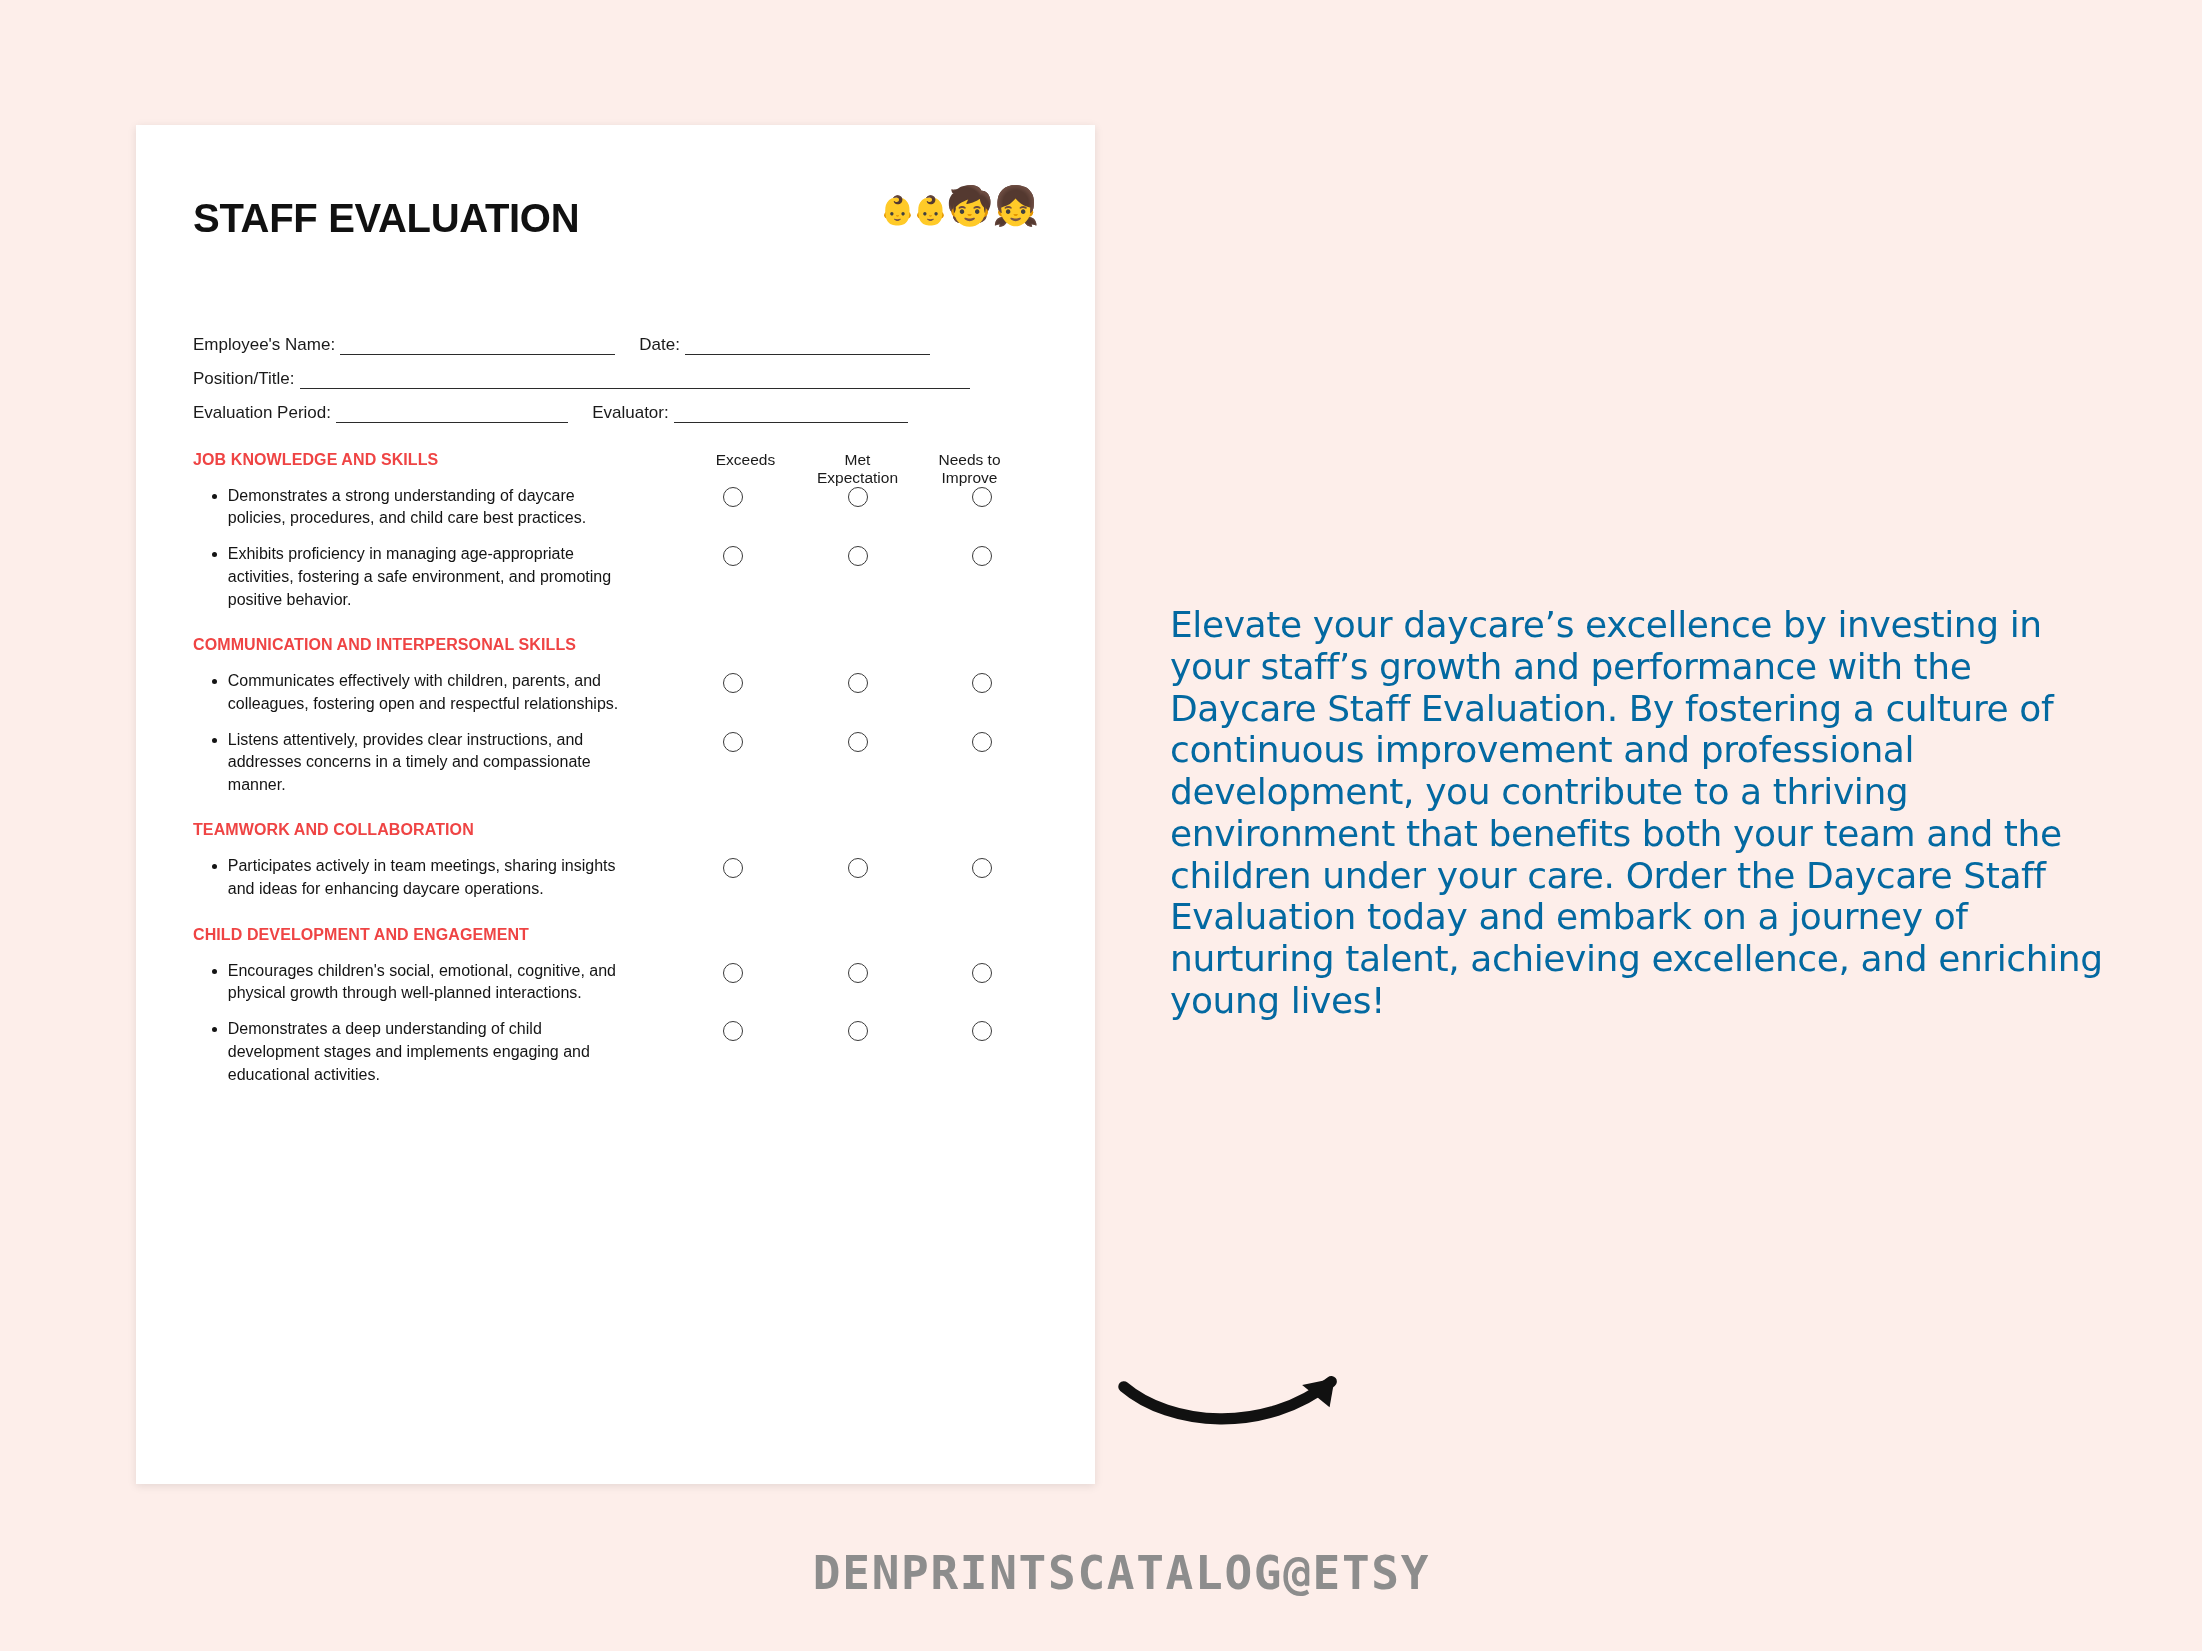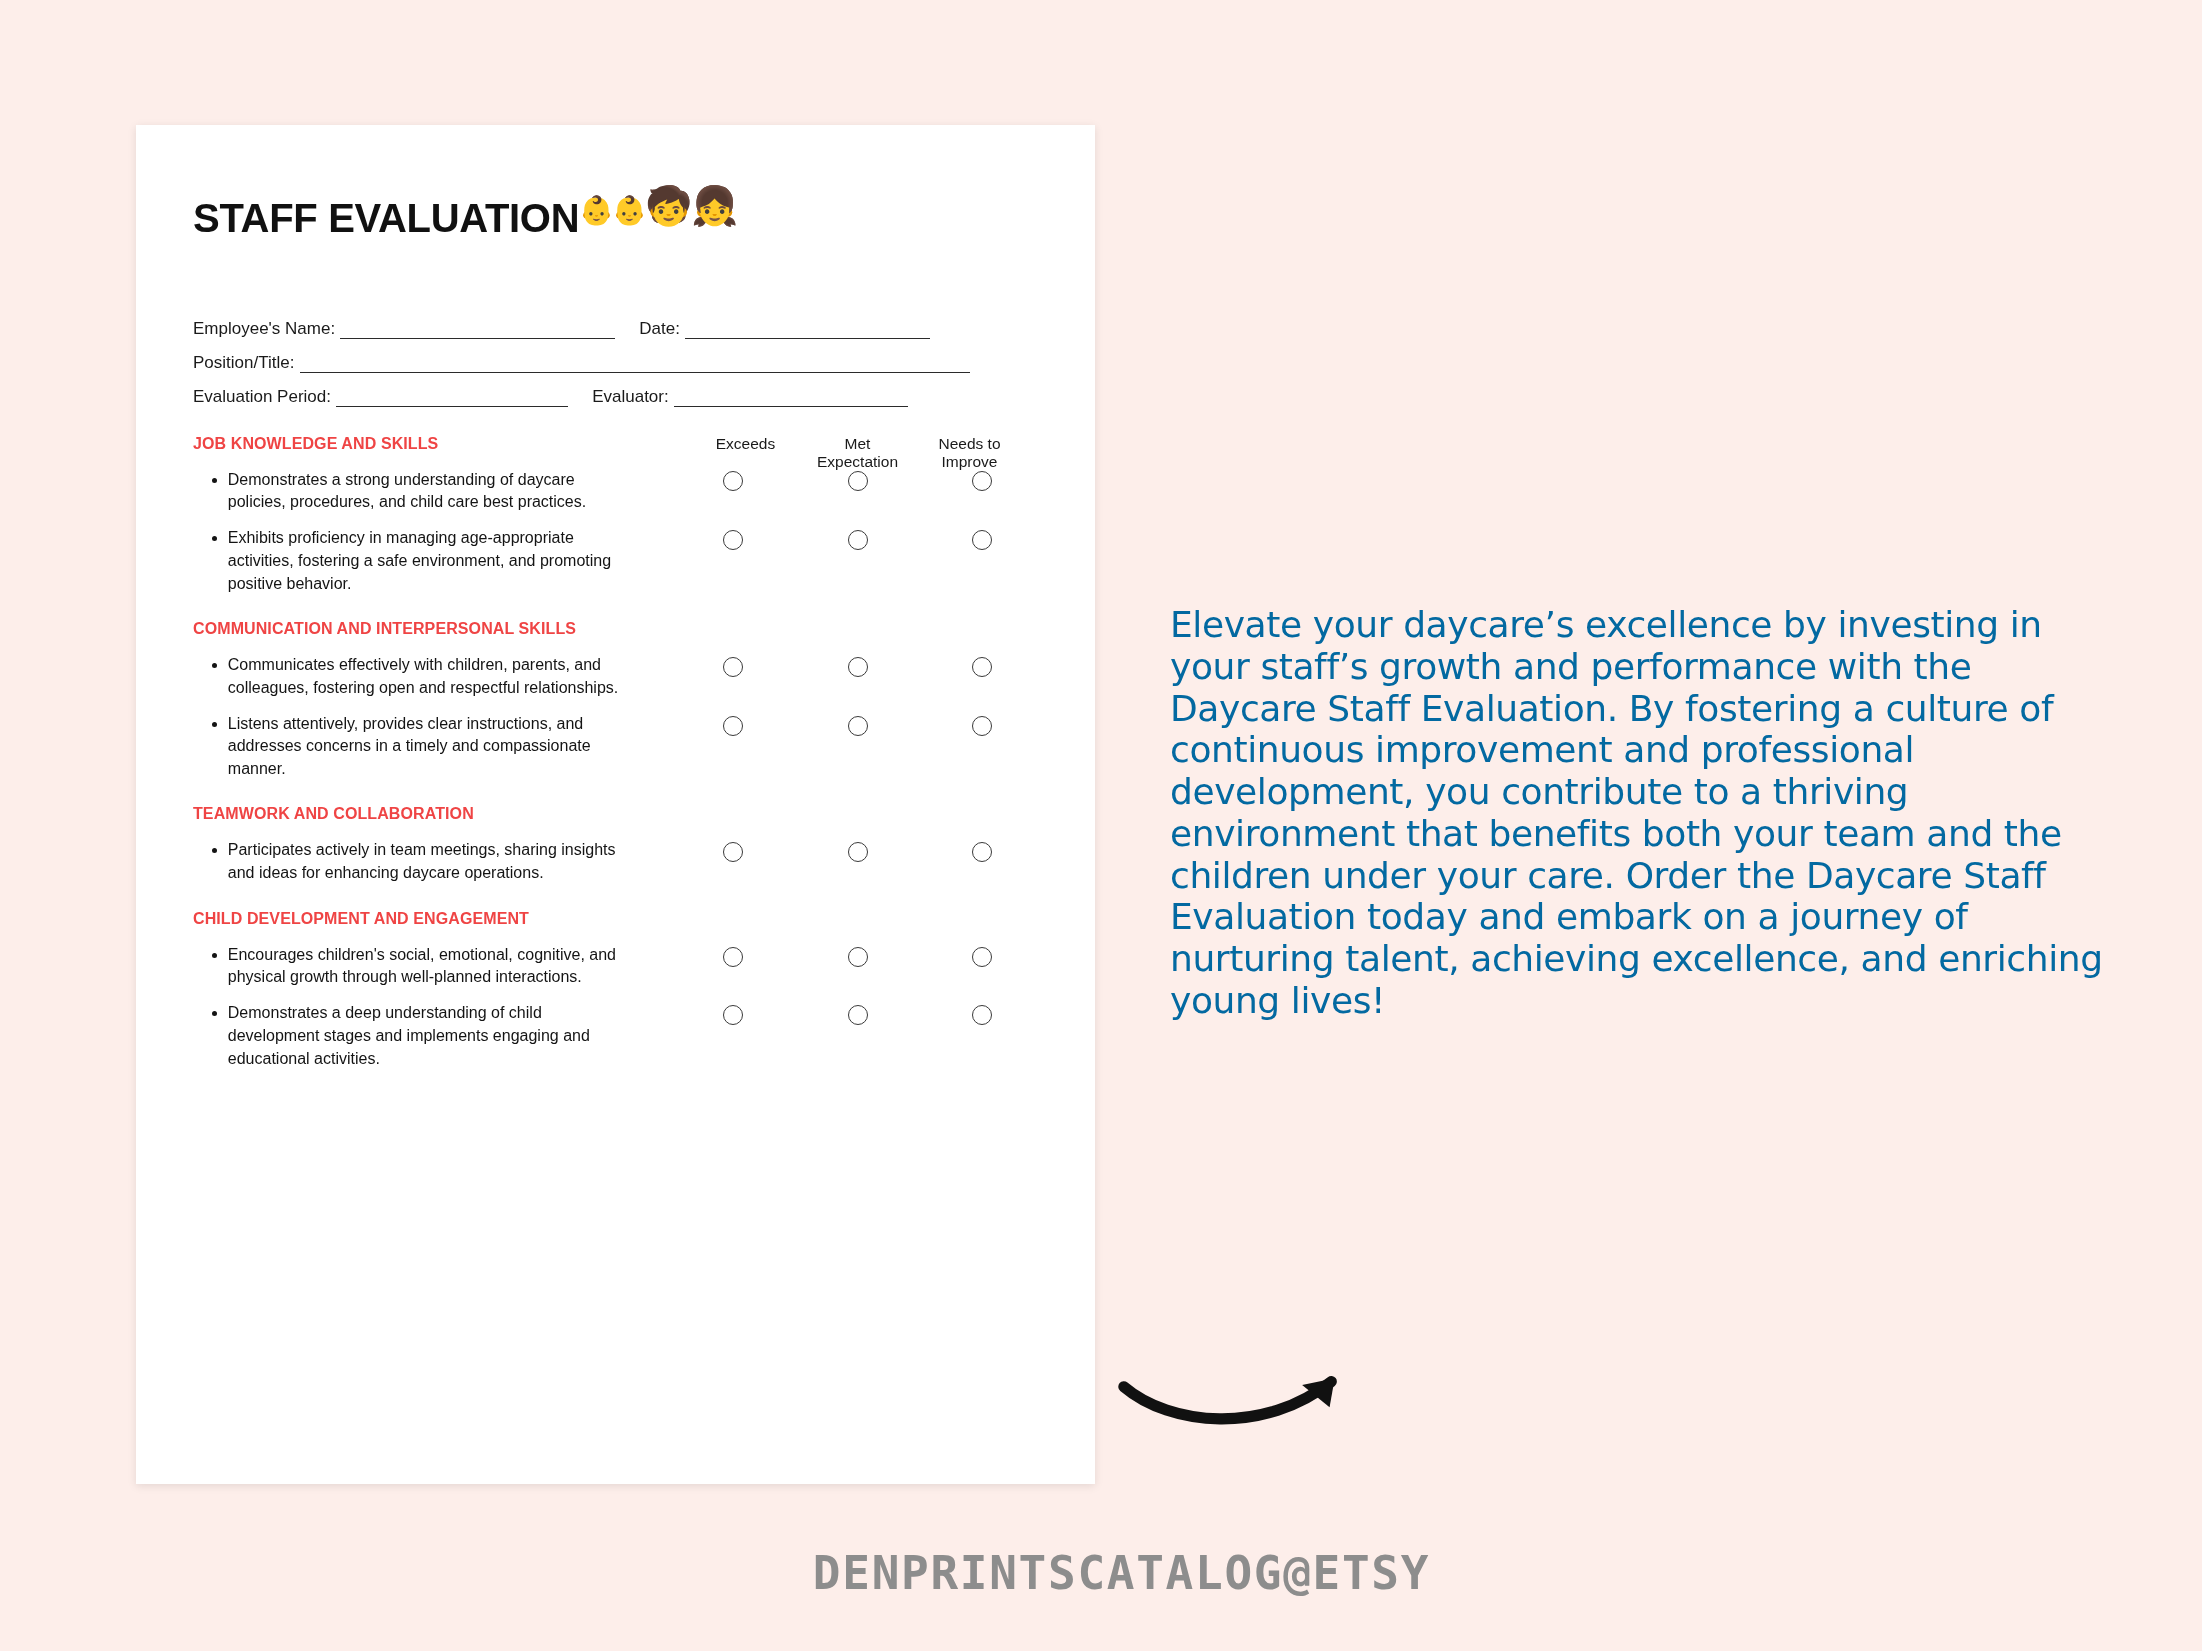--- a/index.html
+++ b/index.html
@@ -21,41 +21,42 @@
     width: 959px;
     height: 1359px;
     background: #ffffff;
     box-shadow: 0 1.7px 8.6px rgba(0,0,0,0.10);
     padding: 50px 57px 0 57px;
   }
 
   #doc-header {
     display: flex;
     align-items: flex-start;
+    justify-content: space-between;
     height: 95px;
   }
   #doc-title {
     font-size: 40px;
     font-weight: bold;
     letter-spacing: -0.3px;
     color: #111;
     margin: 23px 0 0 0;
     line-height: 1;
   }
   #family-emoji {
     font-size: 38px;
     letter-spacing: -1.7px;
     white-space: nowrap;
     line-height: 1;
     margin-top: 12px;
   }
   #family-emoji .small { font-size: 28px; vertical-align: bottom; }
 
   
-  .field-rows { margin-top: 47px; }
+  .field-rows { margin-top: 63px; }
   .field-row {
     display: flex;
     align-items: flex-end;
     font-size: 17px;
     color: #1a1a1a;
     margin-bottom: 11.2px;
     height: 22.4px;
   }
   .field-label { white-space: nowrap; }
   .rule {

